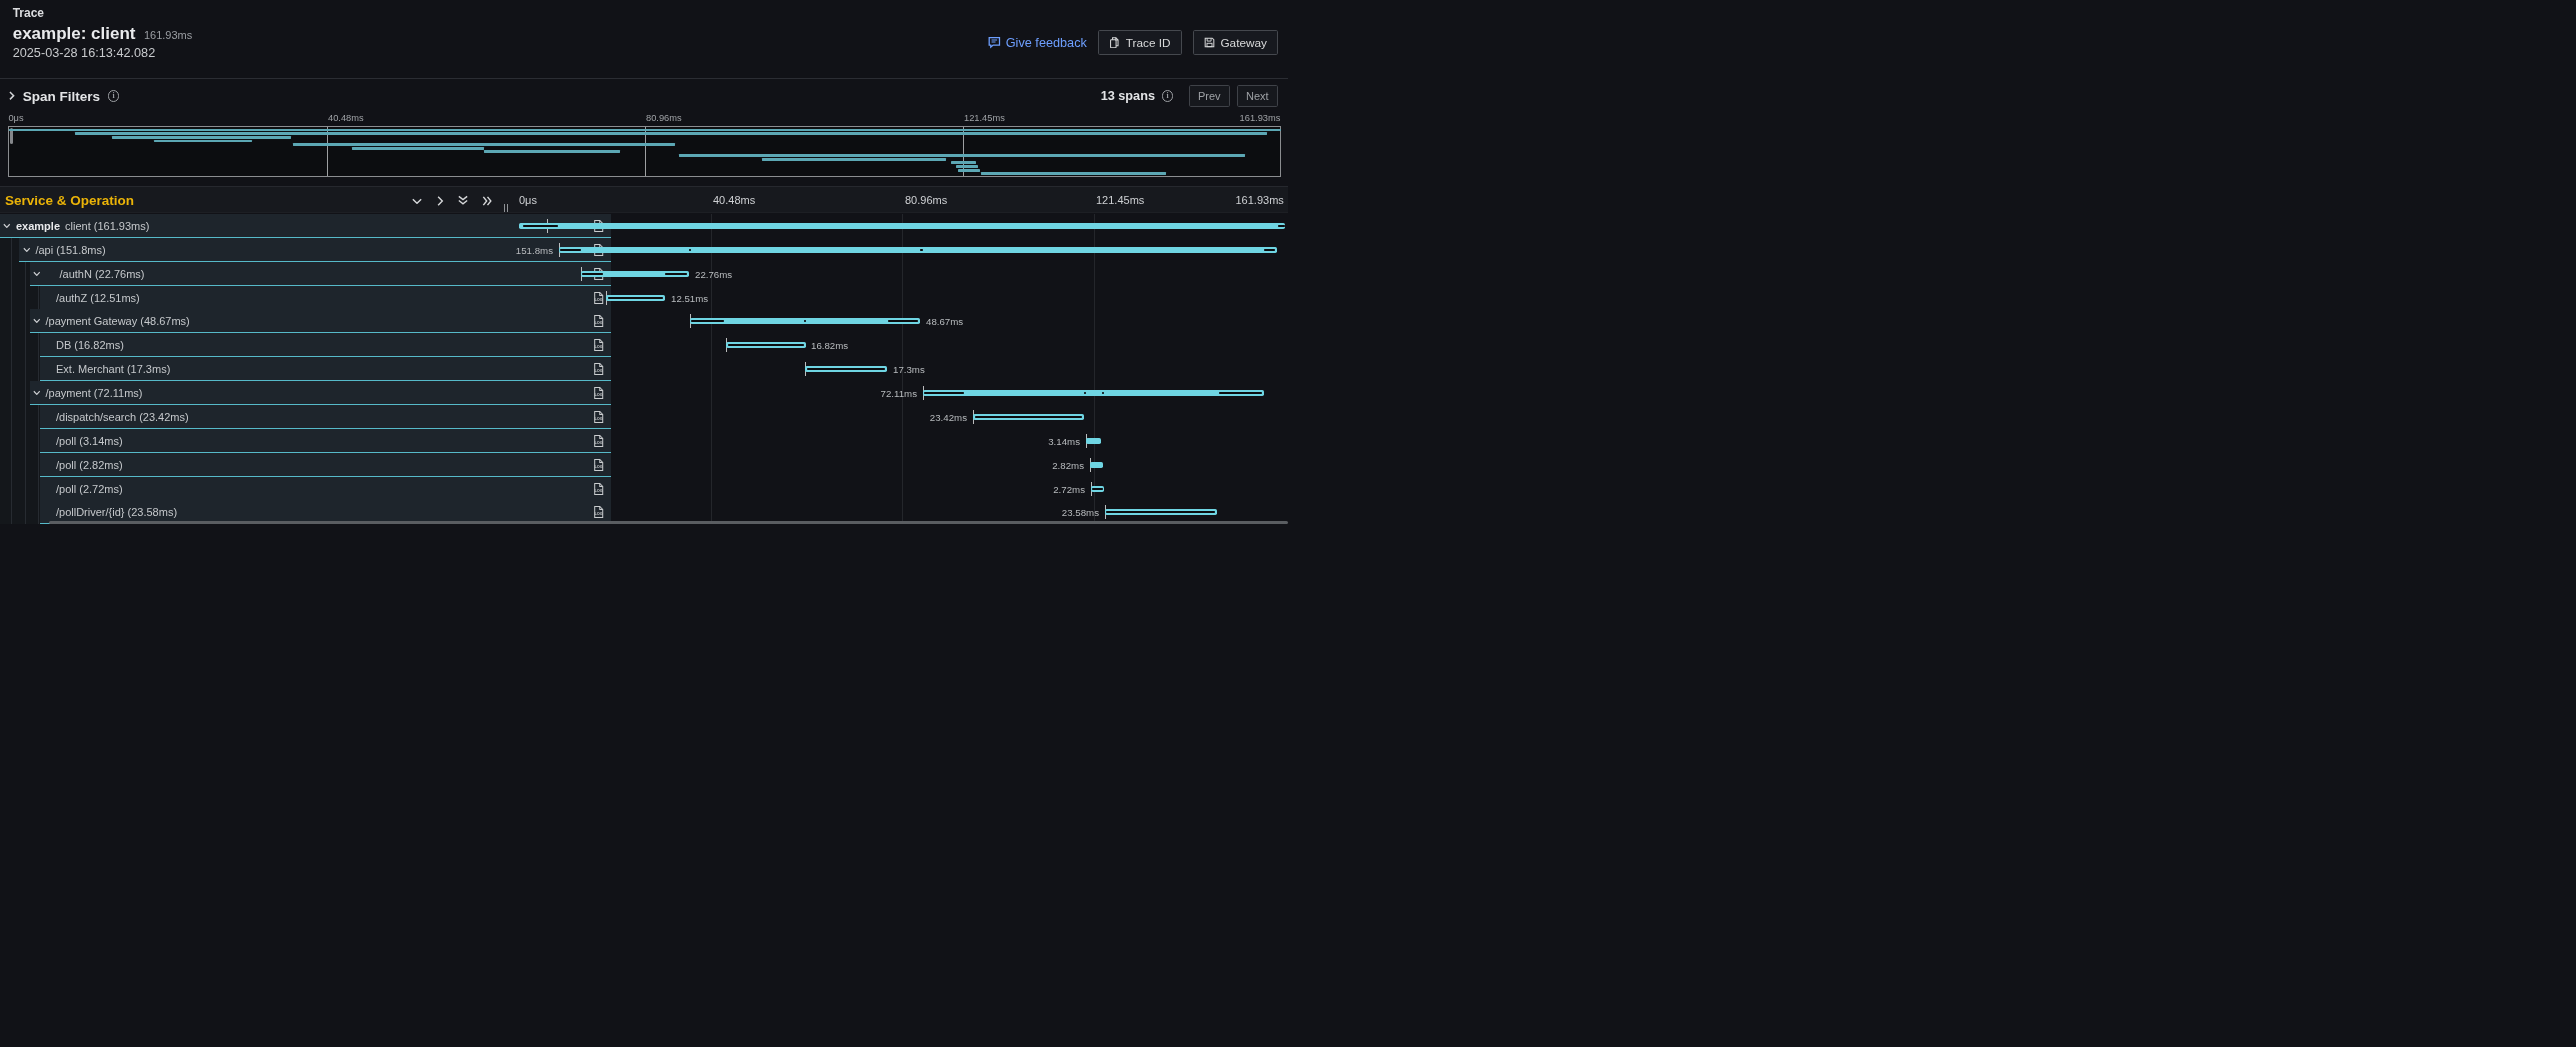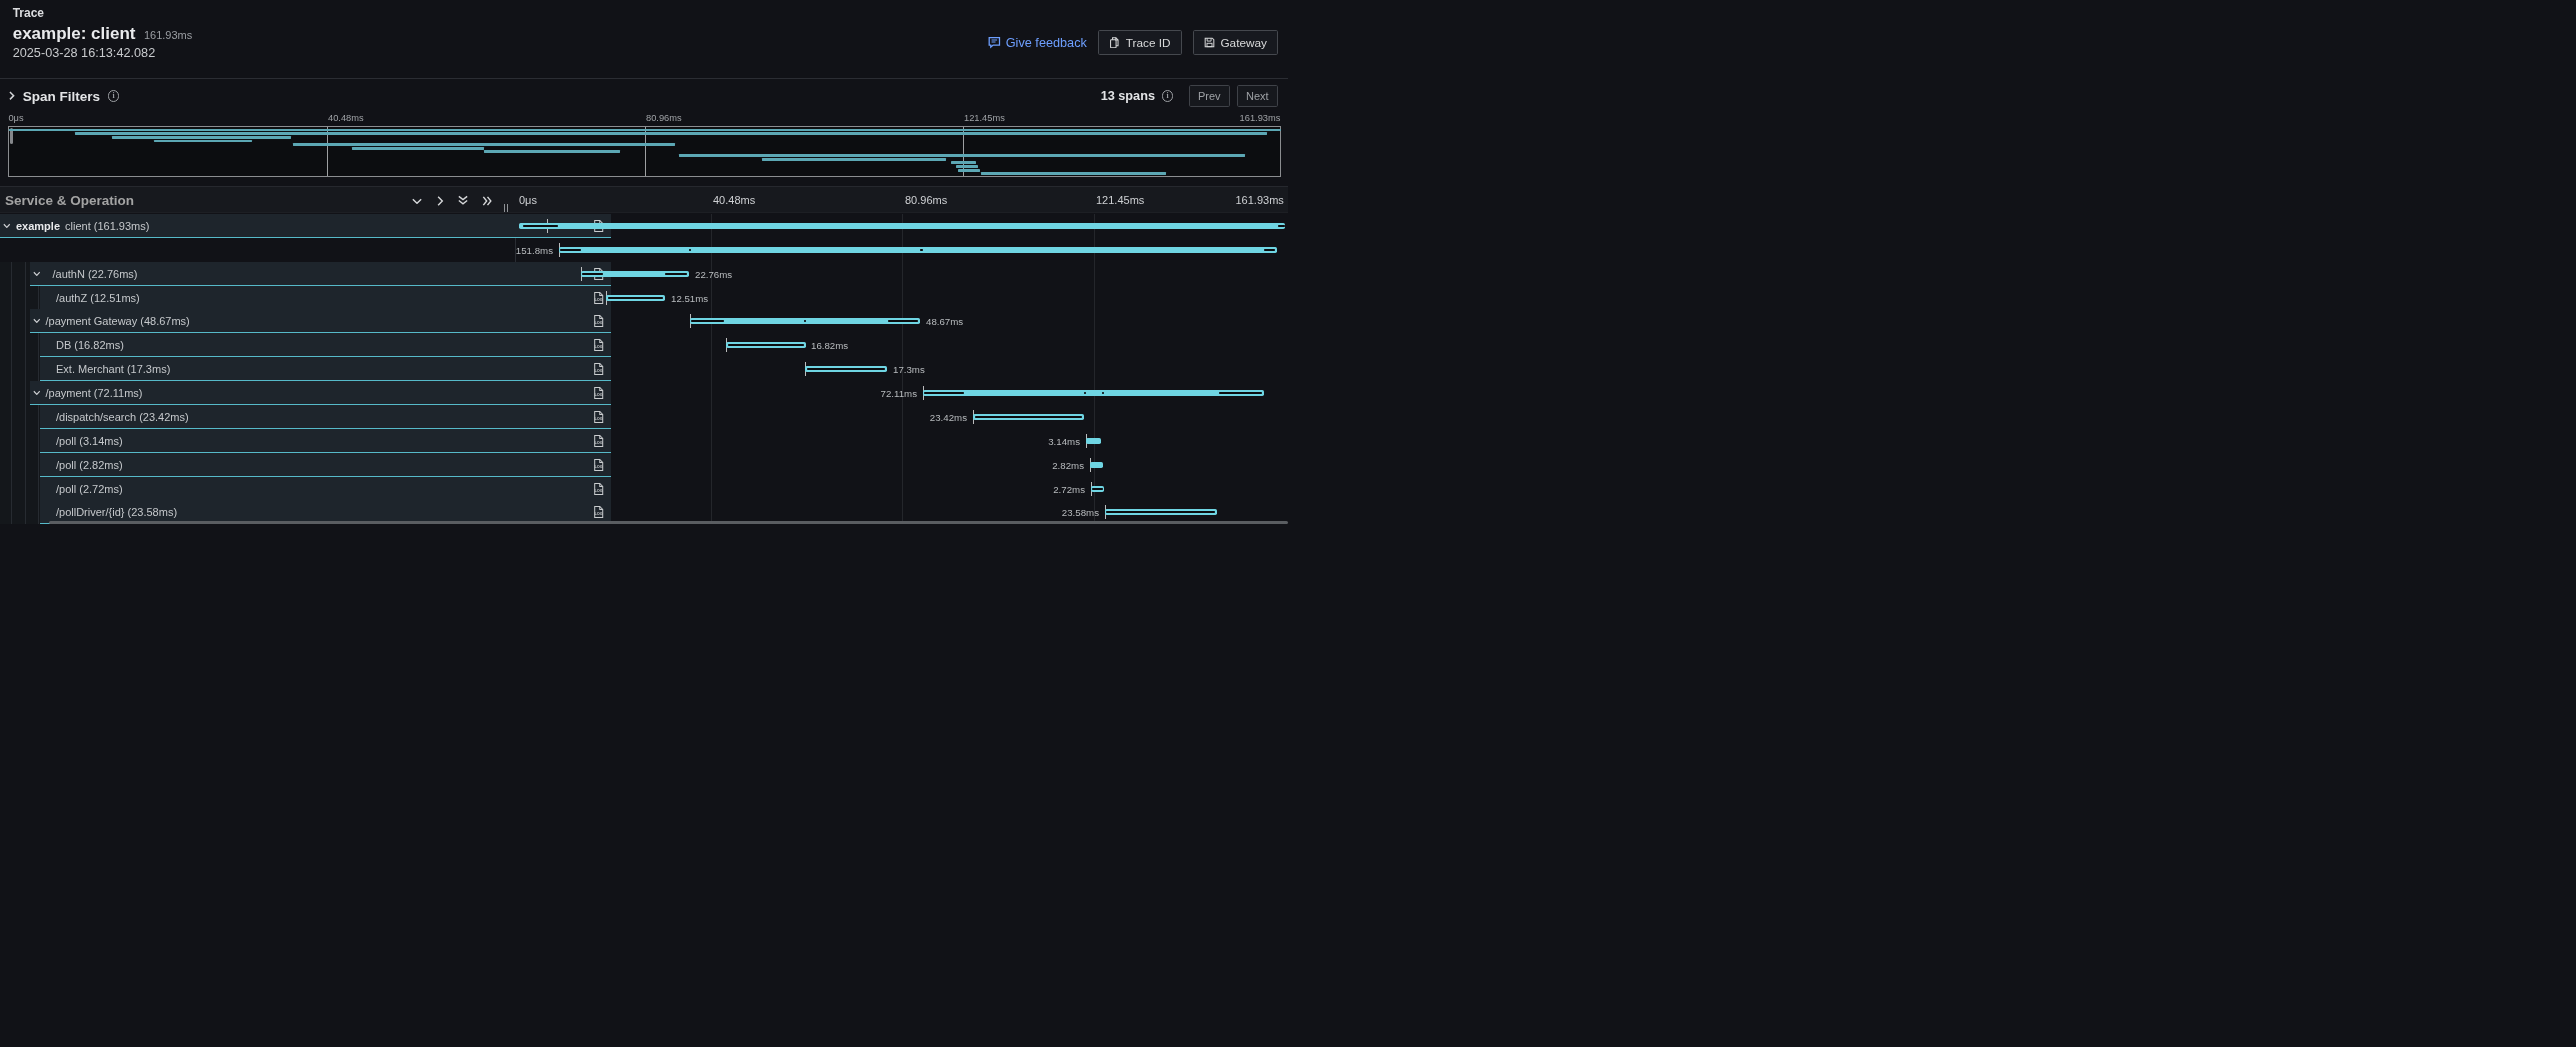--- a/index.html
+++ b/index.html
@@ -44,21 +44,21 @@
   .minimap-labels span { position:absolute; top:0; }
   .minimap { position:absolute; left:8.4px; top:126px; width:1273px; height:51px;
     border:0.8px solid #8b8d90; background:#0c0d10; }
   .mm-bar { position:absolute; background:#5ca7b4; border-radius:0.4px; }
   .mm-grid { position:absolute; top:0; bottom:0; width:0.8px; background:#c3c5c7; opacity:.8; }
   .mm-handle { position:absolute; left:0.4px; top:0.8px; width:3.4px; height:16px; background:#85878b; border-radius:1.7px; }
   
   .table-wrap { position:absolute; left:0; top:186px; width:1288px; height:338px; }
   .thead { position:absolute; left:0; top:0; width:1288px; height:27px; background:#17191e;
     border-top:0.8px solid #26282e; border-bottom:0.8px solid #1d1f24; }
-  .thead-title { position:absolute; left:5px; top:5.9px; font-size:13.5px; font-weight:bold; color:#a3a3a3;text-align:right; }
+  .thead-title { position:absolute; left:5px; top:5.9px; font-size:13.5px; font-weight:bold; color:#eab308;text-align:right; }
   .thead-icons { position:absolute; left:412px; top:0; height:27px; display:flex; align-items:center; gap:14.3px; }
   .thead-icons svg { cursor:pointer; }
   .resize-handle { position:absolute; left:504px; top:17px; display:flex; gap:1.7px; cursor:col-resize; }
   .resize-handle i { display:block; width:1.3px; height:7.6px; background:#8f9296; }
   .t-tick { position:absolute; top:6.7px; font-size:11px; color:#cfd1d4; }
   
   .rows { position:absolute; left:0; top:28px; width:1288px; height:310px; overflow:hidden; }
   .overlay-grid { position:absolute; top:0; bottom:0; width:0.8px; background:#24262b; pointer-events:none; }
   .col-divider { position:absolute; left:515px; top:0; bottom:0; width:0.8px; background:#2a2d33; pointer-events:none; }
   .row { position:absolute; left:0; width:1288px; height:24px; cursor:pointer; }
@@ -225,40 +225,58 @@
             </span>
           </div>
         </div>
         <div class="bar-tick" style="left: 547px;"></div>
         <div class="span-bar" style="left: 519px; width: 766px;">
           <div class="span-mark" style="left: 3.8px; width: 35px;"></div>
           <div class="span-mark" style="left: 759px; width: 7.2px;"></div>
         </div>
       </div>
       <div class="row" style="top: 24px;">
+        <div class="row-left">
+          <div class="guide-line" style="left: 11.4px;"></div>
+          <div class="row-content" style="left: 19.4px;">
+            <span class="row-chevron">
+              <svg width="7.6" height="5.9" viewBox="0 0 9 6">
+                <polyline points="1,1 4.5,4.7 8,1" fill="none" stroke="#cfd1d4" stroke-width="1.4"></polyline>
+              </svg>
+            </span>
+            <span class="row-label" style="margin-left: 5px;">/api (151.8ms)</span>
+            <span class="log-icon">
+              <svg width="11" height="13.5" viewBox="0 0 13 16">
+                <path d="M2 1.5h6L11.5 5v9.5H2z" fill="none" stroke="#c9ccce" stroke-width="1.2"></path>
+                <path d="M8 1.5V5h3.5" fill="none" stroke="#c9ccce" stroke-width="1.2"></path>
+                <text x="6.7" y="12" font-size="4.6" font-weight="bold" fill="#c9ccce" text-anchor="middle" font-family="Liberation Sans, sans-serif">LOG</text>
+              </svg>
+            </span>
+          </div>
+        </div>
         <div class="bar-tick" style="left: 559px;"></div>
         <div class="span-bar" style="left: 559px; width: 718px;">
           <div class="span-mark" style="left: 1.4px; width: 20.3px;"></div>
           <div class="span-mark" style="left: 130px; width: 2.4px;"></div>
           <div class="span-mark" style="left: 361px; width: 2.8px;"></div>
           <div class="span-mark" style="left: 705px; width: 11.4px;"></div>
         </div>
         <div class="dur-label" style="right: 735px;">151.8ms</div>
       </div>
       <div class="row" style="top: 48px;">
         <div class="row-left">
           <div class="guide-line" style="left: 11.4px;"></div>
           <div class="guide-line" style="left: 24.5px;"></div>
           <div class="row-content" style="left: 29.5px;">
             <span class="row-chevron">
               <svg width="7.6" height="5.9" viewBox="0 0 9 6">
                 <polyline points="1,1 4.5,4.7 8,1" fill="none" stroke="#cfd1d4" stroke-width="1.4"></polyline>
               </svg>
             </span>
-            <span class="row-label" style="margin-left: 12px;">/authN (22.76ms)</span>
+            <span class="row-label" style="margin-left: 19px;">/authN (22.76ms)</span>
             <span class="log-icon">
               <svg width="11" height="13.5" viewBox="0 0 13 16">
                 <path d="M2 1.5h6L11.5 5v9.5H2z" fill="none" stroke="#c9ccce" stroke-width="1.2"></path>
                 <path d="M8 1.5V5h3.5" fill="none" stroke="#c9ccce" stroke-width="1.2"></path>
                 <text x="6.7" y="12" font-size="4.6" font-weight="bold" fill="#c9ccce" text-anchor="middle" font-family="Liberation Sans, sans-serif">LOG</text>
               </svg>
             </span>
           </div>
         </div>
         <div class="bar-tick" style="left: 581px;"></div>

